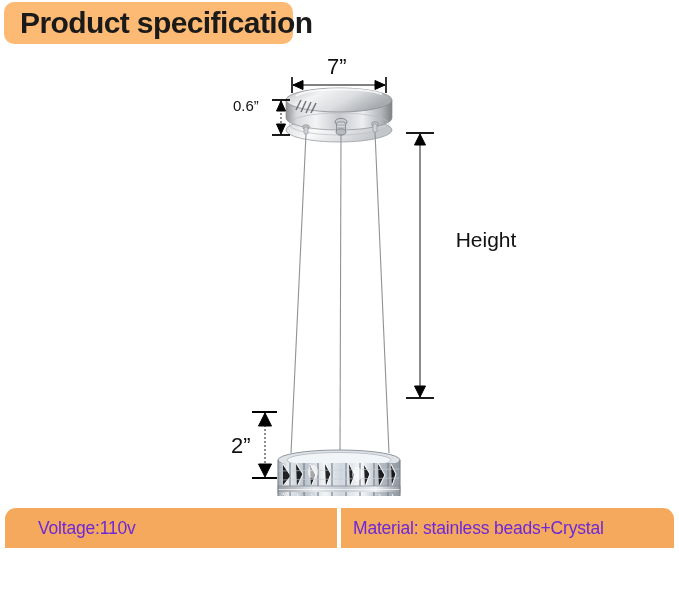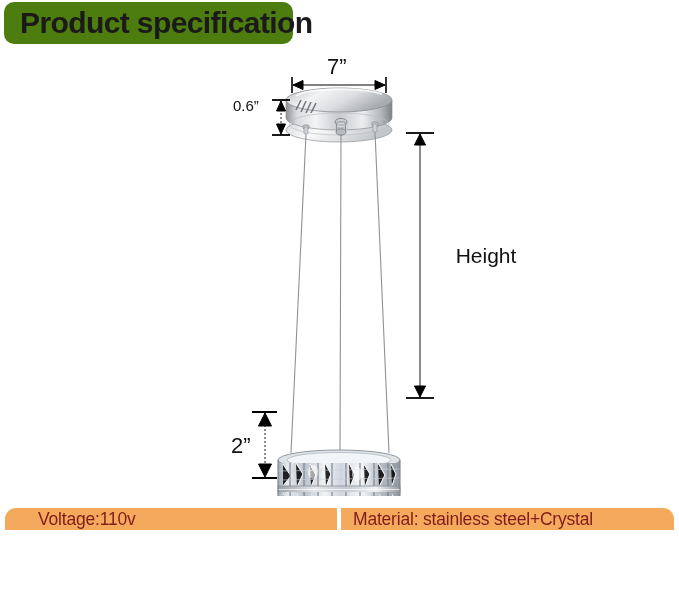--- a/index.html
+++ b/index.html
@@ -16,21 +16,21 @@
     -webkit-font-smoothing: antialiased;
   }
 
   
   #header-banner {
     position: absolute;
     left: 4px;
     top: 2px;
     width: 289px;
     height: 42px;
-    background: #4d7c0f;
+    background: #fdba74;
     border-radius: 10px;
     box-sizing: border-box;
   }
   #header-title {
     position: absolute;
     left: 16px;
     top: 0px;
     width: 275px;
     height: 42px;
     line-height: 41px;
@@ -70,21 +70,21 @@
     top: 53px;
     font-size: 15px;
   }
   #label-ring-height {
     left: 231px;
     top: 389px;
     font-size: 22px;
   }
   #label-height-adjustable {
     left: 424px;
-    top: 200px;
+    top: 184px;
     width: 124px;
     text-align: center;
     font-size: 21px;
     line-height: 23px;
     white-space: normal;
   }
 
   
   #spec-table {
     position: absolute;
@@ -94,26 +94,26 @@
     height: 106px;
   }
   .spec-row {
     display: flex;
     width: 100%;
     height: 33px;
     margin-bottom: 3px;
   }
   .spec-cell {
     background: #f5a95c;
-    height: 22px;
+    height: 40px;
     box-sizing: border-box;
     display: flex;
     align-items: center;
     font-size: 17.5px;
-    color: #7f1d1d;
+    color: #6d28d9;
     letter-spacing: -0.2px;
     white-space: nowrap;
     overflow: hidden;
   }
   .spec-cell.left {
     width: 332px;
     padding-left: 33px;
   }
   .spec-cell.right {
     width: 333px;
@@ -351,18 +351,18 @@
 
   <div class="dim-label" id="label-height-adjustable">
     <div>Height</div>
   </div>
 </div>
 
 <div id="spec-table">
 
   <div class="spec-row">
     <div class="spec-cell left">Voltage:110v</div>
-    <div class="spec-cell right">Material: stainless steel+Crystal</div>
+    <div class="spec-cell right">Material: stainless beads+Crystal</div>
   </div>
 
 
 
 </div>
 
 </body></html>

